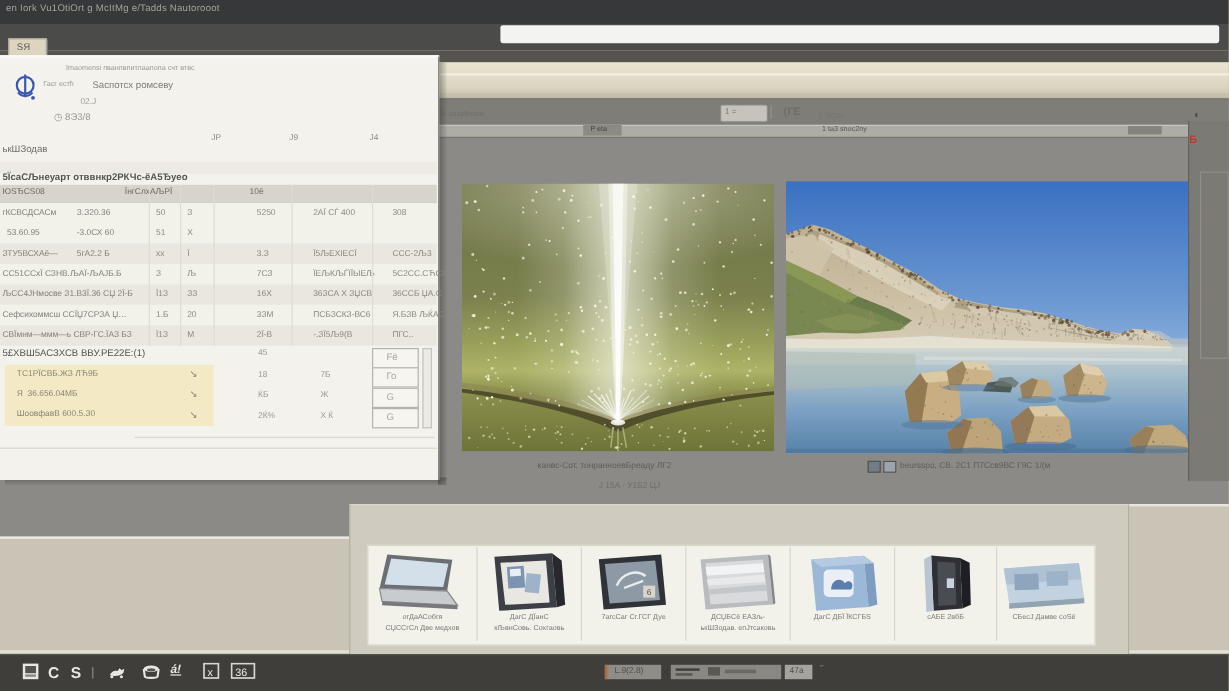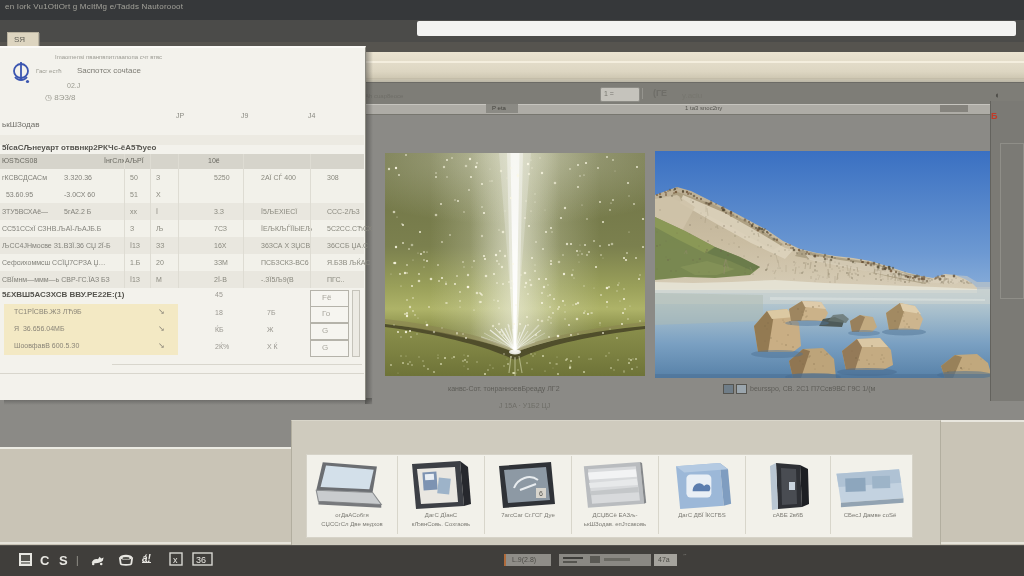--- a/index.html
+++ b/index.html
@@ -1132,21 +1132,21 @@
 <div class="abs" style="left:0;top:46px;width:365px;height:352px;background:#f3f2ec;border-top:2px solid #fbfaf7;border-right:1px solid #8a8980;">
 
   <div class="t" style="left:55px;top:6px;font-size:6px;color:#9b9b93;">Imaomensi пванпвпитлаапопа счт втвс</div>
 
   <svg class="abs" style="left:10px;top:13px;" width="22" height="24" viewBox="0 0 22 24">
     <circle cx="11" cy="10" r="7" fill="none" stroke="#3a55b0" stroke-width="1.8"></circle>
     <path d="M11,1 L11,20 M5,16 C8,20 14,20 17,16" stroke="#3a55b0" stroke-width="1.8" fill="none"></path>
     <circle cx="17.5" cy="20.5" r="1.6" fill="#3a55b0"></circle>
   </svg>
   <div class="t" style="left:36px;top:20px;font-size:6px;color:#9a9a90;">Гасг естћ</div>
-  <div class="t" style="left:77px;top:18px;font-size:8px;color:#7d7c74;">Sаспотсх сочtасе</div>
+  <div class="t" style="left:77px;top:18px;font-size:8px;color:#7d7c74;">Sаспотсх ромсеву</div>
   <div class="t" style="left:67px;top:34px;font-size:7px;color:#9a9a90;">02.J</div>
   <div class="t" style="left:45px;top:45px;font-size:8px;color:#9a9a90;">◷ 8Э3/8</div>
 
 
   <div class="t" style="left:176px;top:64px;font-size:7px;color:#8a8a82;">ЈР</div>
   <div class="t" style="left:241px;top:64px;font-size:7px;color:#8a8a82;">Ј9</div>
   <div class="t" style="left:308px;top:64px;font-size:7px;color:#8a8a82;">Ј4</div>
   <div class="t" style="left:2px;top:72px;font-size:8px;color:#6f6e68;">ькШЗодав</div>
   <div class="abs" style="left:0;top:87px;width:364px;height:10px;background:#eceae2;"></div>
 <div class="t" style="left:2px;top:95px;font-size:8px;font-weight:bold;color:#55544e;">5ЇсаСЉнеуарт отввнкр2РКЧс-ёА5Ђуео</div>
@@ -1201,21 +1201,21 @@
 <div class="t" style="left:130px;top:228px;font-size:7px;color:#8a897f;">Ї1З</div>
 <div class="t" style="left:156px;top:228px;font-size:7px;color:#8a897f;">М</div>
 <div class="t" style="left:214px;top:228px;font-size:7px;color:#8a897f;">2Ї-В</div>
 <div class="t" style="left:261px;top:228px;font-size:7px;color:#8a897f;">-.ЗЇ5Љ9(В</div>
 <div class="t" style="left:327px;top:228px;font-size:7px;color:#8a897f;">ПГС..</div>
 <div class="abs" style="left:124px;top:106px;width:1px;height:134px;background:#dedcd3;"></div>
 <div class="abs" style="left:150px;top:106px;width:1px;height:134px;background:#dedcd3;"></div>
 <div class="abs" style="left:178px;top:106px;width:1px;height:134px;background:#dedcd3;"></div>
 <div class="abs" style="left:243px;top:106px;width:1px;height:134px;background:#dedcd3;"></div>
 <div class="abs" style="left:310px;top:106px;width:1px;height:134px;background:#dedcd3;"></div>
-<div class="t" style="left:2px;top:242px;font-size:8px;font-weight:bold;color:#55544e;">5£ХВШ5АСЗХСВ ВВУ.РЕ22Е:(1)</div>
+<div class="t" style="left:2px;top:242px;font-size:8px;font-weight:normal;color:#55544e;">5£ХВШ5АСЗХСВ ВВУ.РЕ22Е:(1)</div>
 <div class="t" style="left:215px;top:243px;font-size:7px;color:#9b9992;">45</div>
 <div class="abs" style="left:4px;top:256px;width:174px;height:51px;background:#f3e9c4;"></div>
 <div class="t" style="left:14px;top:260px;font-size:7px;color:#8a8578;">ТС1РЇСВБ.ЖЗ ЛЋ9Б</div>
 <div class="t" style="left:158px;top:259px;font-size:8px;color:#8a8578;">↘</div>
 <div class="t" style="left:14px;top:277px;font-size:7px;color:#8a8578;">Я&nbsp;&nbsp;36.656.04МБ</div>
 <div class="t" style="left:158px;top:276px;font-size:8px;color:#8a8578;">↘</div>
 <div class="t" style="left:14px;top:294px;font-size:7px;color:#8a8578;">ШоовфавВ 600.5.З0</div>
 <div class="t" style="left:158px;top:293px;font-size:8px;color:#8a8578;">↘</div>
 <div class="t" style="left:215px;top:261px;font-size:7px;color:#9b9992;">18</div>
 <div class="t" style="left:267px;top:261px;font-size:7px;color:#9b9992;">7Б</div>

